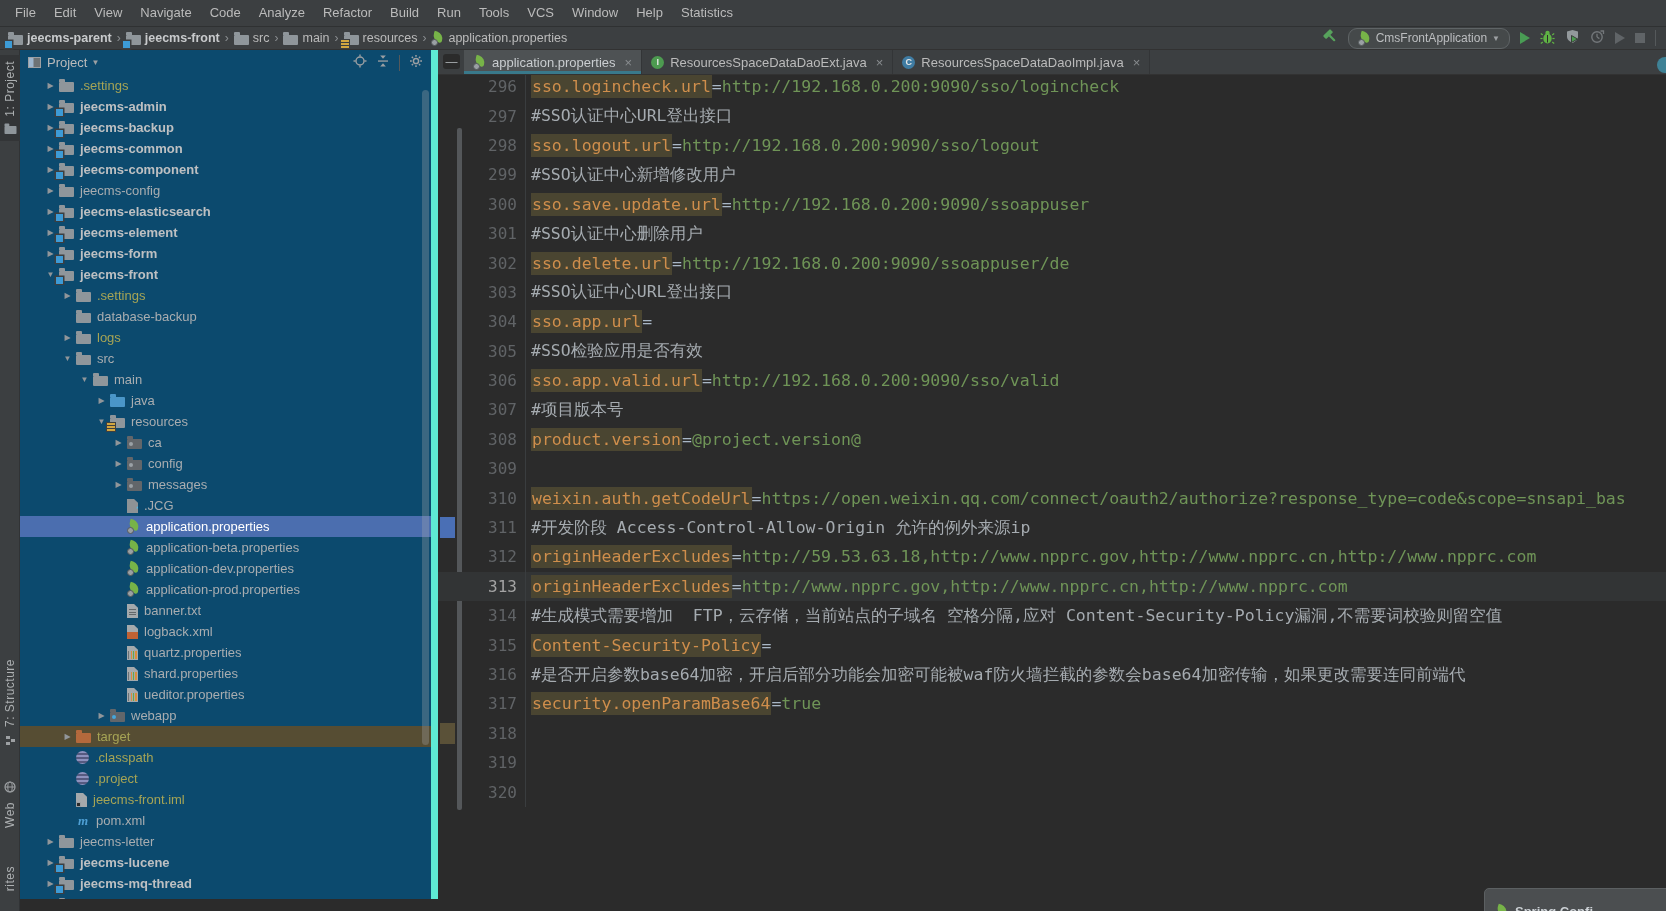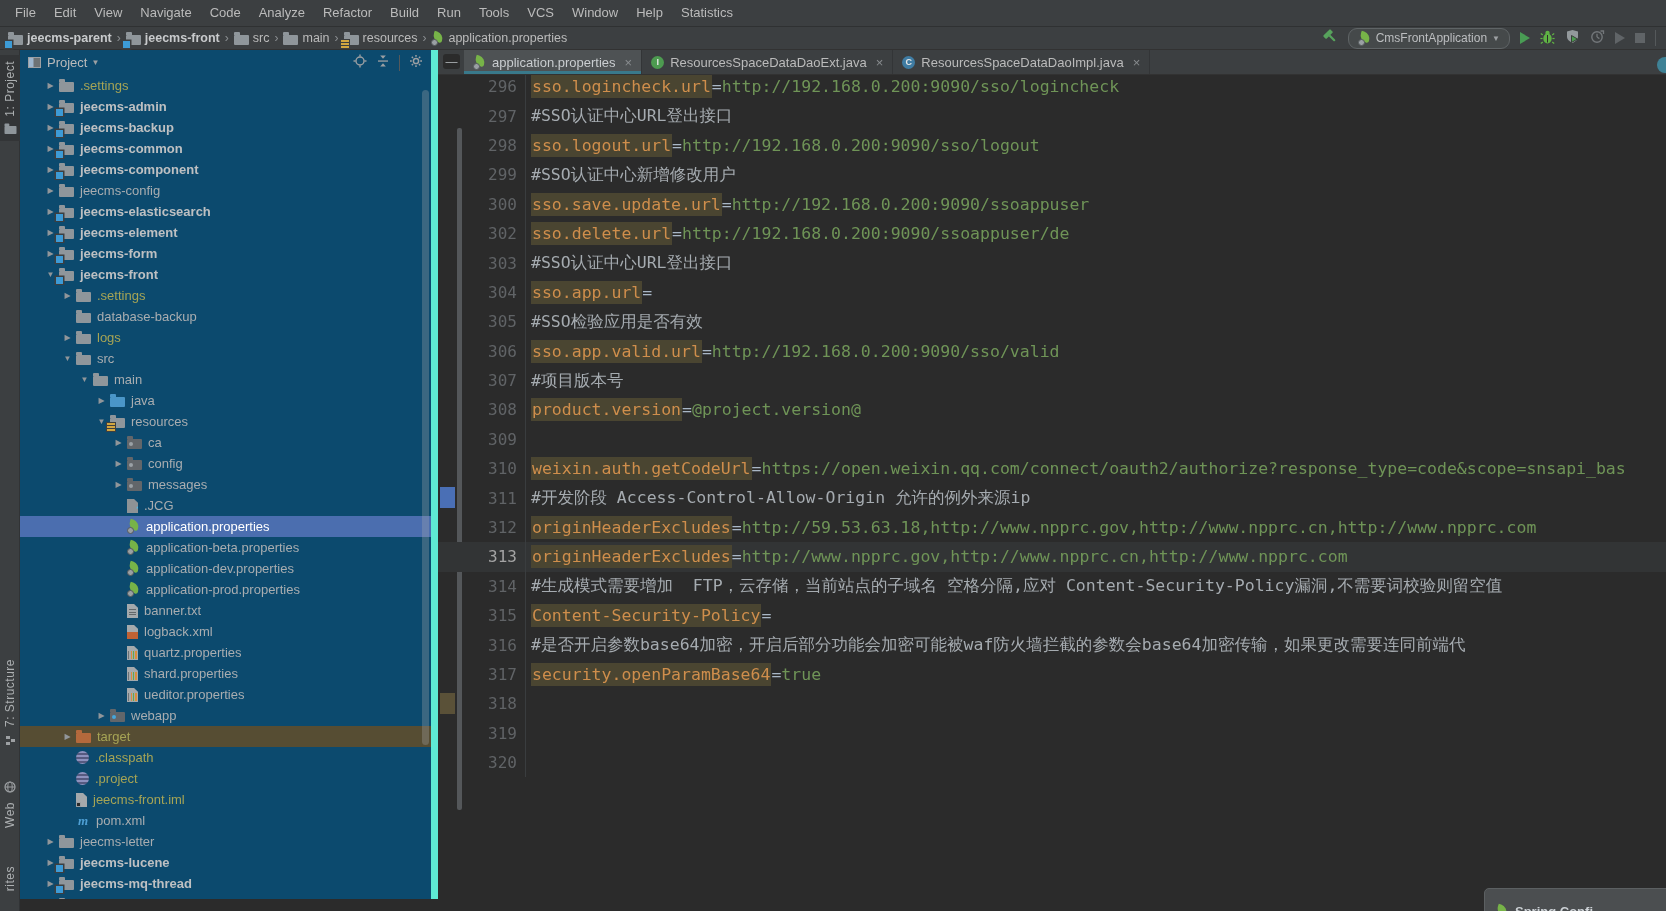--- a/index.html
+++ b/index.html
@@ -569,20 +569,24 @@
         </div>
         <div class="ed-line">
           <div class="gutter">299</div>
           <div class="ltext"><span class="c">#SSO认证中心新增修改用户</span></div>
         </div>
         <div class="ed-line">
           <div class="gutter">300</div>
           <div class="ltext"><span class="k">sso.save.update.url</span><span class="e">=</span><span class="v">http://192.168.0.200:9090/ssoappuser</span></div>
         </div>
         <div class="ed-line">
+          <div class="gutter">301</div>
+          <div class="ltext"><span class="c">#SSO认证中心删除用户</span></div>
+        </div>
+        <div class="ed-line">
           <div class="gutter">302</div>
           <div class="ltext"><span class="k">sso.delete.url</span><span class="e">=</span><span class="v">http://192.168.0.200:9090/ssoappuser/de</span></div>
         </div>
         <div class="ed-line">
           <div class="gutter">303</div>
           <div class="ltext"><span class="c">#SSO认证中心URL登出接口</span></div>
         </div>
         <div class="ed-line">
           <div class="gutter">304</div>
           <div class="ltext"><span class="k">sso.app.url</span><span class="e">=</span></div>

